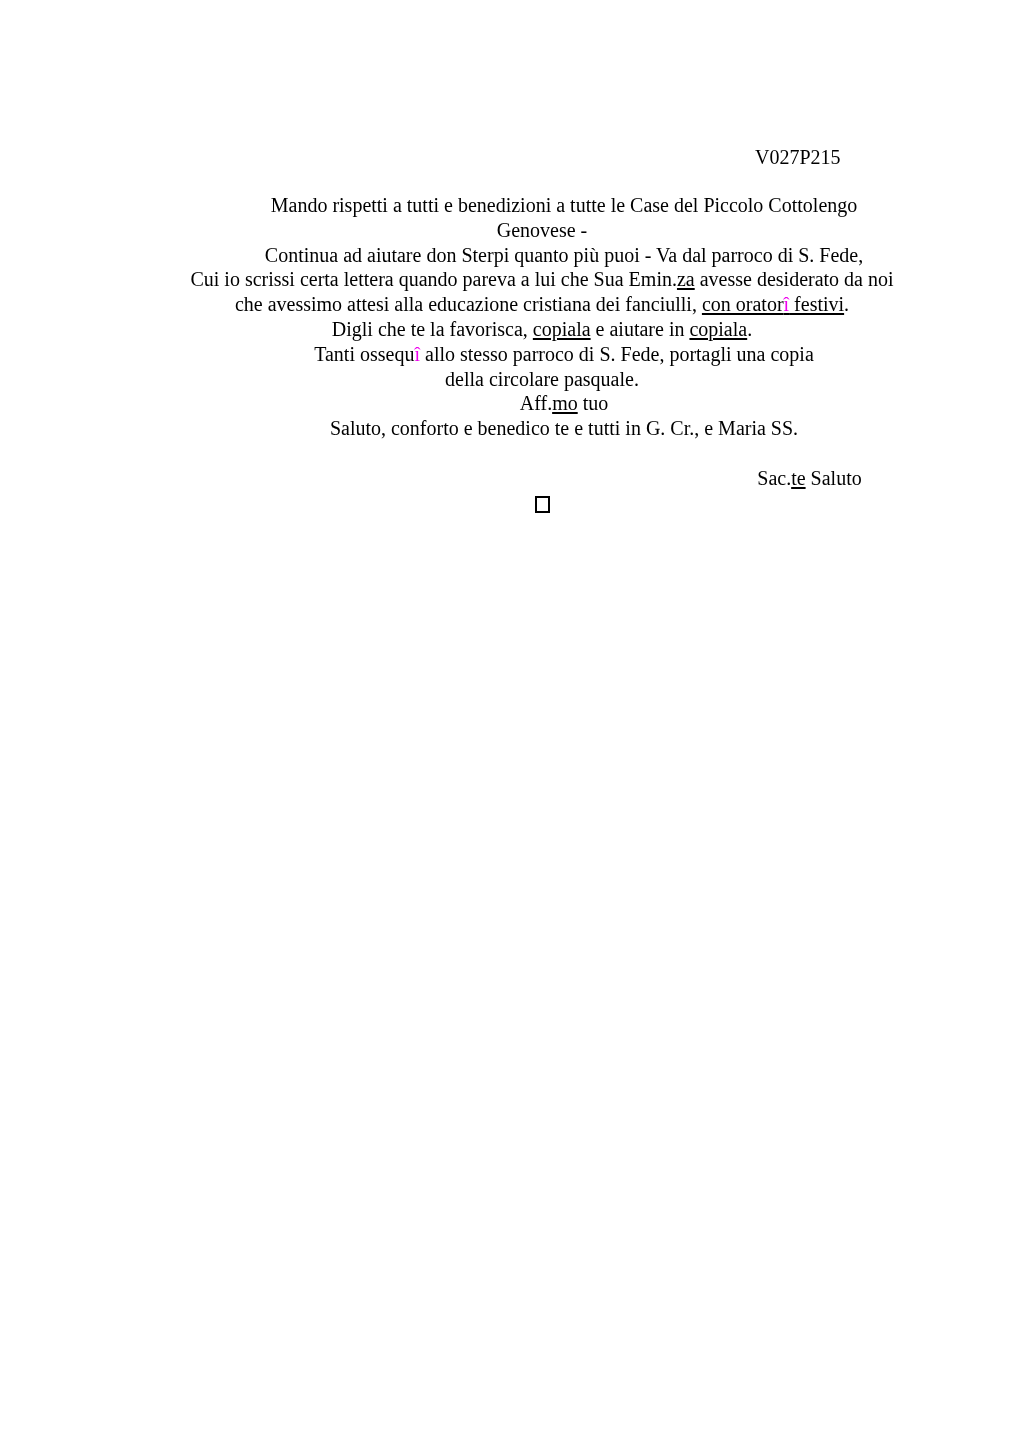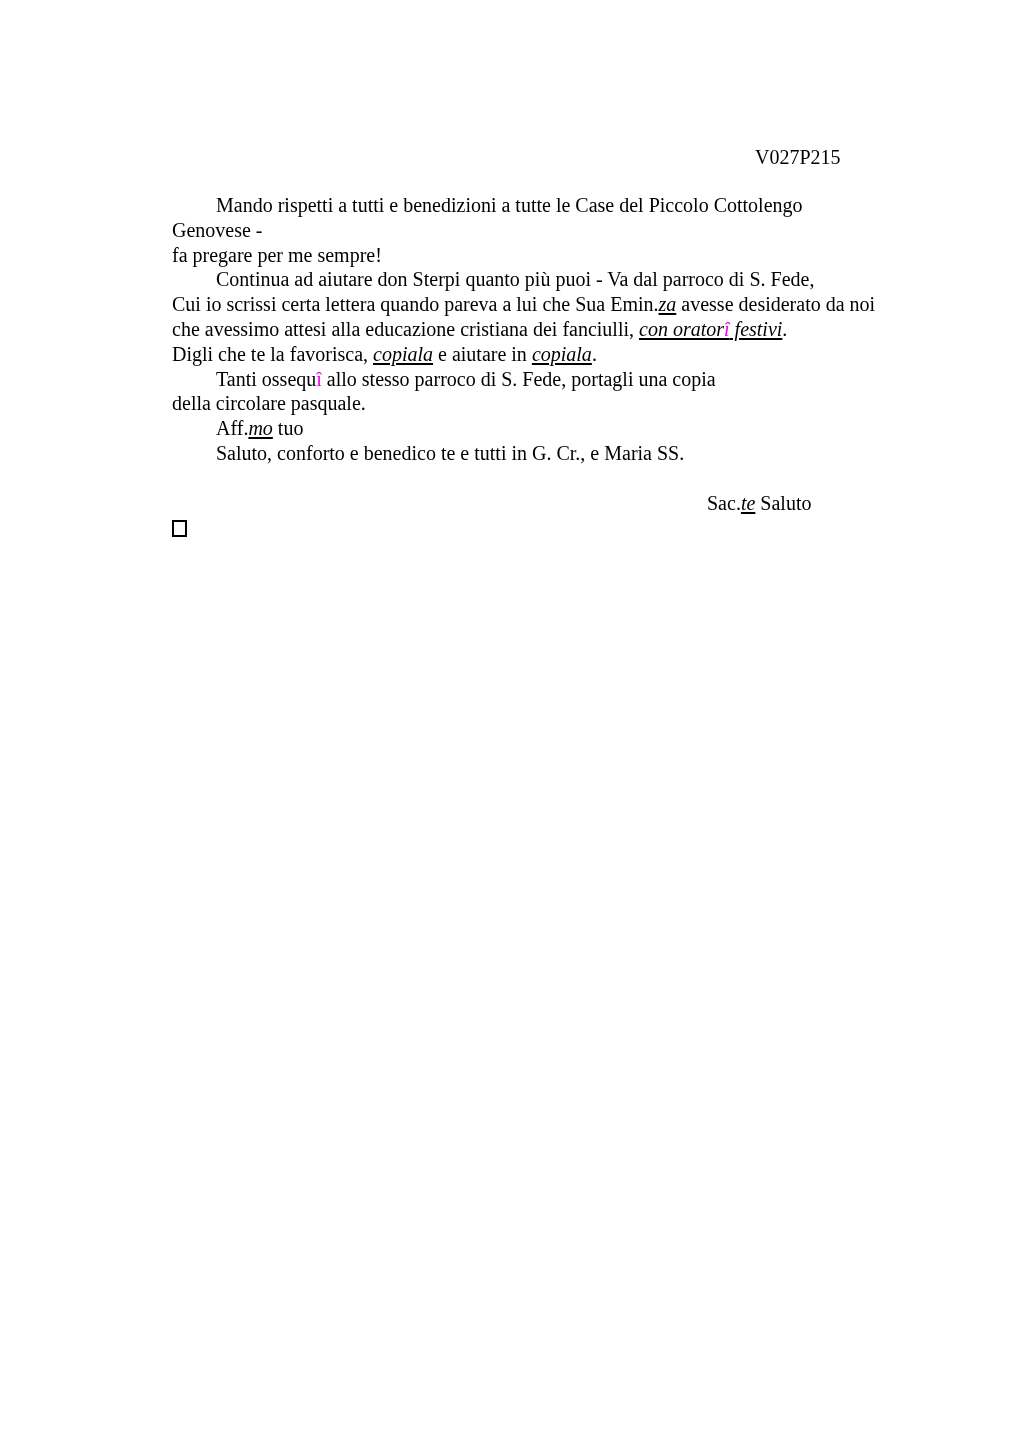--- a/index.html
+++ b/index.html
@@ -28,29 +28,29 @@
     position: absolute;
     left: 172px;
     top: 193px;
     width: 740px;
     font-size: 20px;
   }
   .line {
     min-height: 24.8px;
     line-height: 24.8px;
     white-space: pre-wrap;
+    text-align: center;
   }
   .line.indent {
     padding-left: 44px;
   }
   .seg.u {
     text-decoration: underline;
     text-decoration-color: #000000;
     text-underline-offset: 2px;
-    font-style: italic;
   }
   .seg.accent {
     
   }
   .glyph-box {
     display: inline-block;
     width: 11px;
     height: 13px;
     border: 2px solid #000000;
     margin-top: 5px;
@@ -58,21 +58,20 @@
   }
 </style>
 </head>
 <body>
 
 <div class="page">
   <div class="header-code">V027P215</div>
   <div class="letter-body" id="letter-body">
       <div class="line indent"><span class="seg">Mando rispetti a tutti e benedizioni a tutte le Case del Piccolo Cottolengo</span></div>
       <div class="line"><span class="seg">Genovese -</span></div>
-      <div class="line"><span class="seg">fa pregare per me sempre!</span></div>
       <div class="line indent"><span class="seg">Continua ad aiutare don Sterpi quanto più puoi - Va dal parroco di S. Fede,</span></div>
       <div class="line"><span class="seg">Cui io scrissi certa lettera quando pareva a lui che Sua Emin.</span><span class="seg u">za</span><span class="seg"> avesse desiderato da noi</span></div>
       <div class="line"><span class="seg">che avessimo attesi alla educazione cristiana dei fanciulli, </span><span class="seg u">con orator</span><span class="seg u accent" style="color: rgb(238, 0, 238);">î</span><span class="seg u"> festivi</span><span class="seg">.</span></div>
       <div class="line"><span class="seg">Digli che te la favorisca, </span><span class="seg u">copiala</span><span class="seg"> e aiutare in </span><span class="seg u">copiala</span><span class="seg">.</span></div>
       <div class="line indent"><span class="seg">Tanti ossequ</span><span class="seg accent" style="color: rgb(238, 0, 238);">î</span><span class="seg"> allo stesso parroco di S. Fede, portagli una copia</span></div>
       <div class="line"><span class="seg">della circolare pasquale.</span></div>
       <div class="line indent"><span class="seg">Aff.</span><span class="seg u">mo</span><span class="seg"> tuo</span></div>
       <div class="line indent"><span class="seg">Saluto, conforto e benedico te e tutti in G. Cr., e Maria SS.</span></div>
       <div class="line"></div>
       <div class="line" style="margin-left: 535px;"><span class="seg">Sac.</span><span class="seg u">te</span><span class="seg"> Saluto</span></div>

